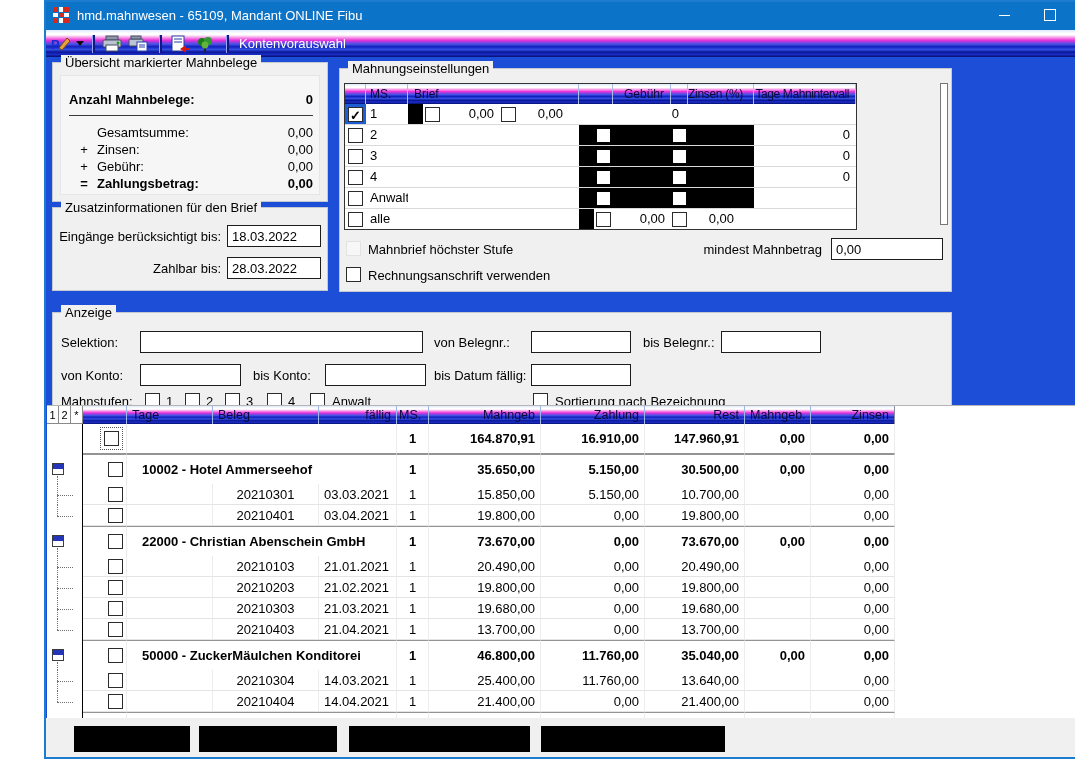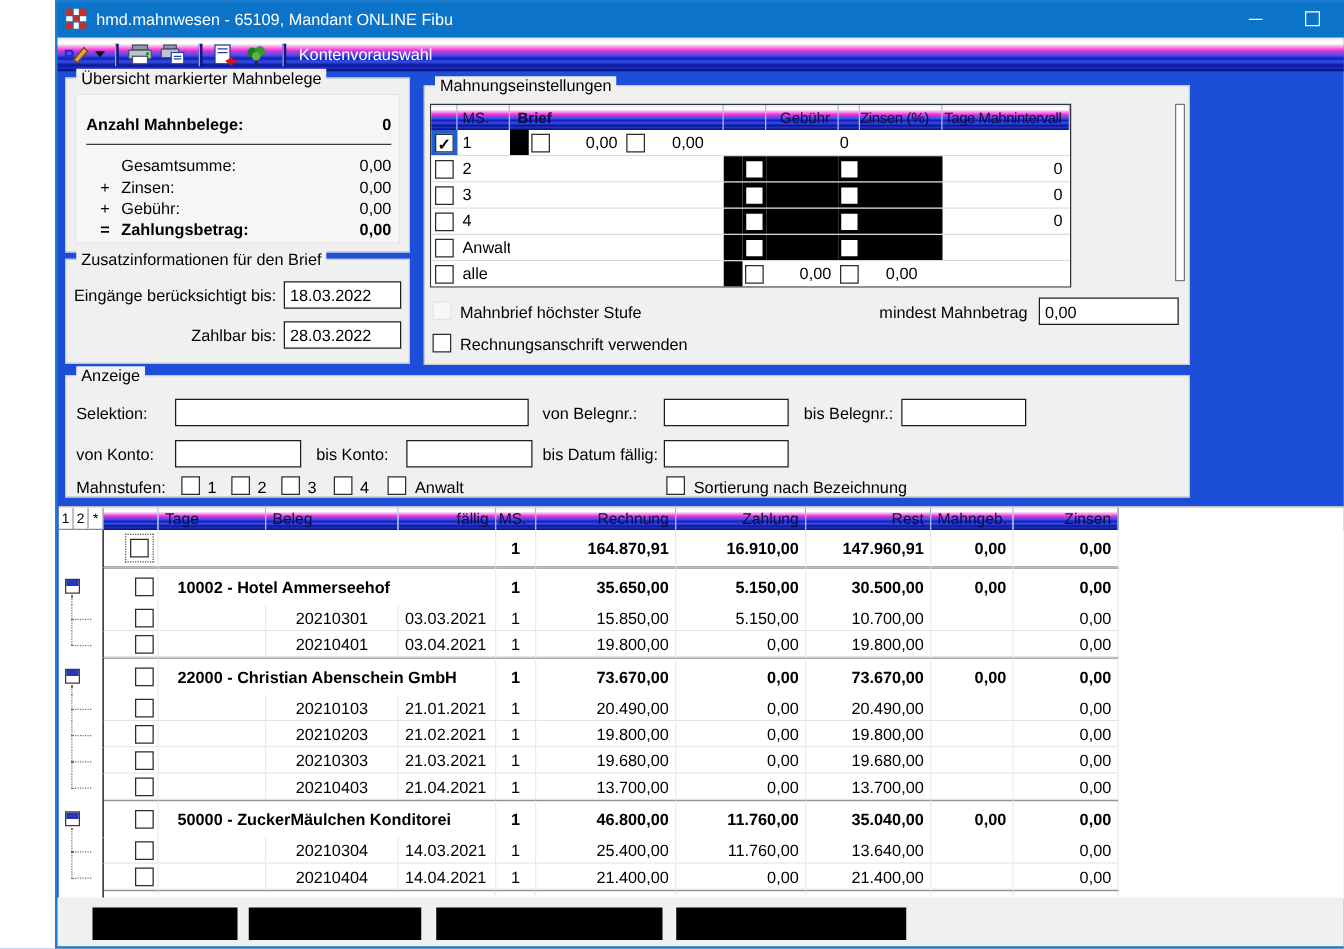--- a/index.html
+++ b/index.html
@@ -51,21 +51,21 @@
   .cb.disabled{border:1px solid #e2e2e2;background:#f7f7f7;}
   .flabel{position:absolute;white-space:nowrap;}
   .r-align{text-align:right;}
 
   
   .stable{position:absolute;left:4px;top:14px;width:511px;border:1px solid #333;box-sizing:content-box;background:#fff;}
   .s-row{display:flex;height:20px;line-height:20px;position:relative;}
   .s-cell{box-sizing:border-box;flex:none;overflow:hidden;white-space:nowrap;}
   .sc-check{width:21px;display:flex;align-items:center;justify-content:center;}
   .sc-ms{width:42px;padding-left:4px;}
-  .sc-brief{width:171px;padding-left:6px;font-weight:bold;}
+  .sc-brief{width:171px;padding-left:6px;}
   .sc-blk{width:15px;background:#000;}
   .sc-gchk{width:19px;display:flex;align-items:center;justify-content:center;}
   .sc-gval{width:58px;text-align:right;padding-right:6px;}
   .sc-zchk{width:17px;display:flex;align-items:center;justify-content:center;}
   .sc-zval{width:66px;text-align:right;padding-right:20px;}
   .sc-tage{width:102px;text-align:right;padding-right:6px;}
   .s-head .s-cell{color:#0a0a3c;font-size:12px;border-right:1px solid #aabce8;}
   .s-head{height:20px;}
   .s-body .s-row{border-bottom:1px solid #d9d9d9;background:#fff;}
   .s-body .s-row:last-child{border-bottom:none;}
@@ -360,21 +360,21 @@
     <div class="s-strip"></div>
 
     <span class="cb disabled" style="position:absolute;left:6px;top:172px;"></span>
     <span class="flabel" style="left:28px;top:173px;">Mahnbrief höchster Stufe</span>
     <span class="flabel" style="left:282px;width:200px;top:173px;text-align:right;">mindest Mahnbetrag</span>
     <input class="tb-input" style="left: 491px; top: 169px; width: 112px;" value="0,00">
     <span class="cb" style="position:absolute;left:6px;top:198px;"></span>
     <span class="flabel" style="left:28px;top:199px;">Rechnungsanschrift verwenden</span>
   </div>
 
-  <div class="groupbox" style="left:8px;top:300px;width:900px;height:98px;">
+  <div class="groupbox" style="left:8px;top:312px;width:900px;height:98px;">
     <span class="gb-title">Anzeige</span>
     <span class="flabel" style="left:8px;top:22px;">Selektion:</span>
     <input class="tb-input" style="left: 87px; top: 18px; width: 283px;">
     <span class="flabel" style="left:381px;top:22px;">von Belegnr.:</span>
     <input class="tb-input" style="left: 478px; top: 18px; width: 100px;">
     <span class="flabel" style="left:590px;top:22px;">bis Belegnr.:</span>
     <input class="tb-input" style="left: 668px; top: 18px; width: 100px;">
 
     <span class="flabel" style="left:8px;top:55px;">von Konto:</span>
     <input class="tb-input" style="left: 87px; top: 51px; width: 101px;">
@@ -401,21 +401,21 @@
   <div class="grid">
     <div class="g-header">
       <div class="hm">1</div>
       <div class="hm">2</div>
       <div class="hm">*</div>
       <div class="h-cell stripes" style="width:44px"></div>
       <div class="h-cell stripes" style="width:86px">Tage</div>
       <div class="h-cell stripes" style="width:106px">Beleg</div>
       <div class="h-cell stripes r-align" style="width:78px">fällig</div>
       <div class="h-cell stripes" style="width:32px;padding:0 2px;">MS.</div>
-      <div class="h-cell stripes r-align" style="width:112px">Rechnung</div>
+      <div class="h-cell stripes r-align" style="width:112px">Mahngeb</div>
       <div class="h-cell stripes r-align" style="width:104px">Zahlung</div>
       <div class="h-cell stripes r-align" style="width:100px">Rest</div>
       <div class="h-cell stripes r-align" style="width:66px">Mahngeb.</div>
       <div class="h-cell stripes r-align" style="width:84px;border-right:1px solid #8a8aa0;">Zinsen</div>
       <div class="c-fill"></div>
     </div>
 
     <div class="g-row r-summary">
       <div class="cell c-tree"></div>
       <div class="cell c-check">

